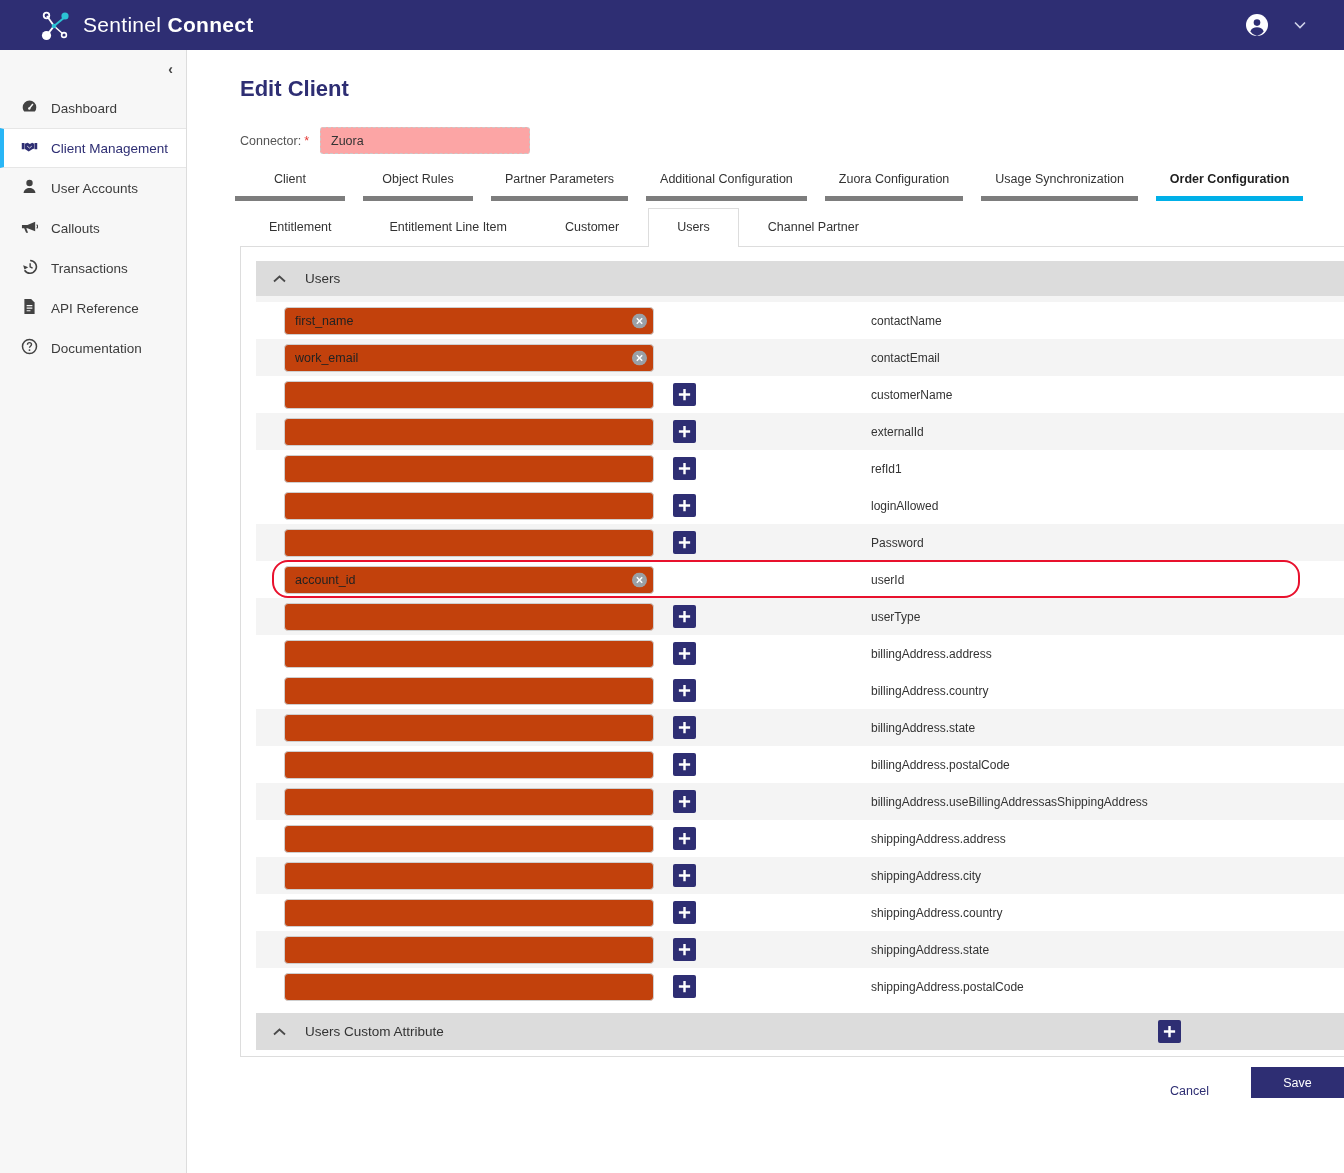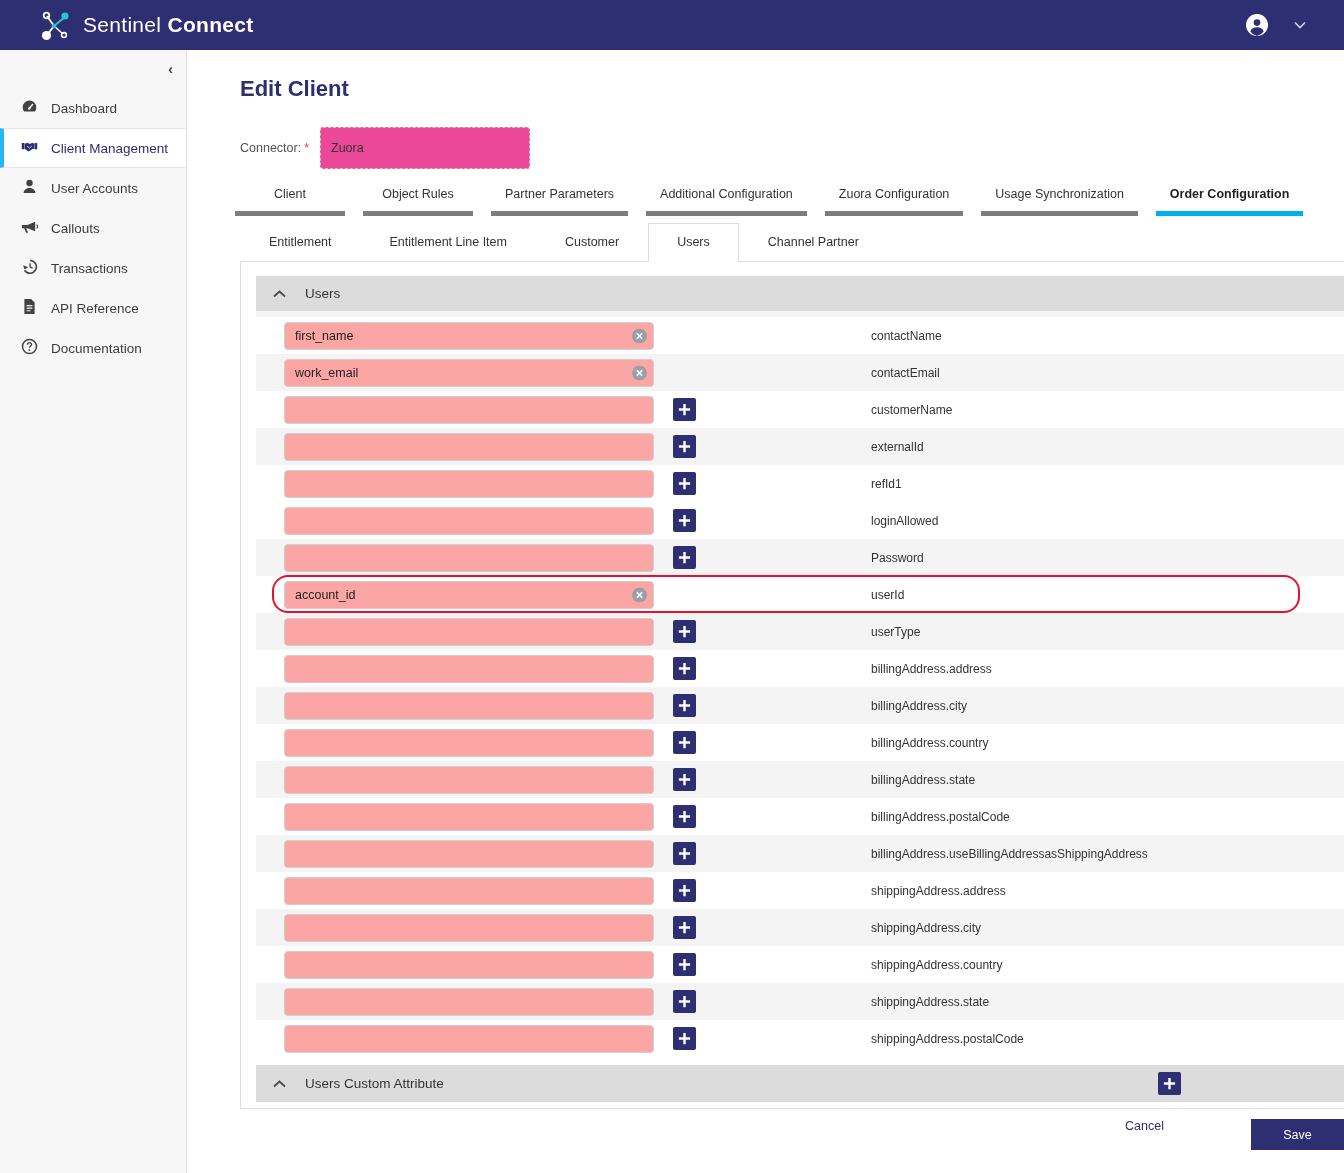--- a/index.html
+++ b/index.html
@@ -33,52 +33,52 @@
   .side-item{height:40px;display:flex;align-items:center;gap:13px;padding-left:21px;font-size:13.5px;color:#3c3c3c;cursor:pointer;}
   .side-item svg{width:17px;height:17px;flex:none;color:#424242;}
   .side-item.active{background:#fff;border-top:1px solid #e6e6e6;border-bottom:1px solid #e6e6e6;border-left:4px solid var(--side-active);padding-left:17px;color:var(--navy);font-weight:500;}
   .side-item.active svg{color:var(--navy);}
 
   
   .content{position:absolute;left:188px;top:50px;width:1156px;height:1123px;padding-left:32px;}
   .page-title{margin:26px 0 0 20px;font-size:22px;color:var(--navy);font-weight:600;}
   .connector-row{margin:25px 0 0 20px;display:flex;align-items:center;font-size:12.5px;color:#555;}
   .req{color:#e53935;margin-left:3px;}
-  .connector-input{margin-left:11px;width:210px;height:42px;background:#ec4899;border:1px dashed #c9c9c9;border-radius:3px;padding:0 10px;font-size:12.5px;color:#333;font-family:inherit;}
+  .connector-input{margin-left:11px;width:210px;height:27px;background:#fca5a5;border:1px dashed #c9c9c9;border-radius:3px;padding:0 10px;font-size:12.5px;color:#333;font-family:inherit;}
 
   
   .tabs{margin:18px 0 0 15px;display:flex;}
   .tab{margin-right:18px;padding:0 14px 9px;min-width:110px;font-size:12.5px;color:#333;text-align:center;border-bottom:5px solid #7d7d7d;cursor:pointer;white-space:nowrap;line-height:15px;}
   .tab.active{border-bottom-color:var(--cyan);font-weight:700;color:#1f1f1f;}
 
   .subtabs{margin:7px 0 0 20px;display:flex;position:relative;z-index:2;}
   .subtab{padding:11px 28px;font-size:12.5px;color:#333;cursor:pointer;border:1px solid transparent;border-bottom:none;line-height:15px;}
   .subtab.active{background:#fff;border-color:var(--border);margin-bottom:-1px;}
 
   
   .panel{margin-left:20px;width:calc(100% - 20px);border:1px solid var(--border);border-right:none;background:#fff;padding:14px 0 6px 15px;position:relative;z-index:1;}
   .section-bar{height:35px;background:var(--bar-gray);display:flex;align-items:center;padding-left:17px;position:relative;cursor:pointer;}
   .bar-title{margin-left:19px;font-size:13.5px;color:#333;}
   .chev-up{display:flex;align-items:center;}
 
   .rows::before{content:"";display:block;height:6px;background:var(--row-alt);}
   .map-row{height:37px;display:flex;align-items:center;position:relative;padding-left:28px;background:#fff;}
   .map-row.alt{background:var(--row-alt);}
   .input-wrap{position:relative;width:370px;flex:none;}
-  .map-input{width:370px;height:28px;border:1px solid #cfcfcf;border-radius:4px;padding:0 28px 0 10px;font-size:12.5px;color:#222;font-family:inherit;background:#fca5a5;}
+  .map-input{width:370px;height:28px;border:1px solid #cfcfcf;border-radius:4px;padding:0 28px 0 10px;font-size:12.5px;color:#222;font-family:inherit;background:#c2410c;}
   .clear-btn{position:absolute;right:7px;top:50%;transform:translateY(-50%);width:15px;height:15px;cursor:pointer;display:flex;}
   .plus-btn{margin-left:19px;width:23px;height:23px;background:var(--navy);border-radius:2px;display:flex;align-items:center;justify-content:center;cursor:pointer;flex:none;}
   .field-label{position:absolute;left:615px;font-size:12px;color:#333;white-space:nowrap;}
   .map-row.highlighted::after{content:"";position:absolute;left:16px;right:44px;top:-1px;bottom:0;border:2px solid var(--red);border-radius:16px;pointer-events:none;}
 
   .custom-bar{margin-top:8px;height:37px;}
   .custom-bar .plus-btn{position:absolute;left:902px;top:7px;margin:0;}
 
   
-  .footer{margin:10px 0 0 20px;display:flex;justify-content:flex-end;align-items:flex-start;gap:45px;}
+  .footer{margin:10px 0 0 20px;display:flex;justify-content:flex-end;align-items:flex-end;}
   .cancel-link{font-size:12.5px;color:var(--navy);margin-right:42px;cursor:pointer;}
   .save-btn{width:93px;height:31px;background:var(--navy);color:#fff;font-size:12.5px;display:flex;align-items:center;justify-content:center;cursor:pointer;border:none;}
 </style>
 </head>
 <body>
 
 <header class="topbar">
   <span class="logo">
     <svg viewBox="0 0 36 36" width="36" height="36">
       <line x1="17" y1="19" x2="10" y2="28" stroke="#fff" stroke-width="2"></line>
@@ -322,32 +322,20 @@
       <input class="map-input" value="" style="">
       
     </span>
     <span class="plus-btn">
       <svg width="15" height="15" viewBox="0 0 16 16">
               <path d="M8 2v12M2 8h12" stroke="#fff" stroke-width="2.6"></path>
             </svg>
     </span>
     <span class="field-label">billingAddress.address</span>
   </div>
-        <div class="map-row alt">
-    <span class="input-wrap">
-      <input class="map-input" value="" style="">
-      
-    </span>
-    <span class="plus-btn">
-      <svg width="15" height="15" viewBox="0 0 16 16">
-              <path d="M8 2v12M2 8h12" stroke="#fff" stroke-width="2.6"></path>
-            </svg>
-    </span>
-    <span class="field-label">billingAddress.city</span>
-  </div>
         <div class="map-row">
     <span class="input-wrap">
       <input class="map-input" value="" style="">
       
     </span>
     <span class="plus-btn">
       <svg width="15" height="15" viewBox="0 0 16 16">
               <path d="M8 2v12M2 8h12" stroke="#fff" stroke-width="2.6"></path>
             </svg>
     </span>

